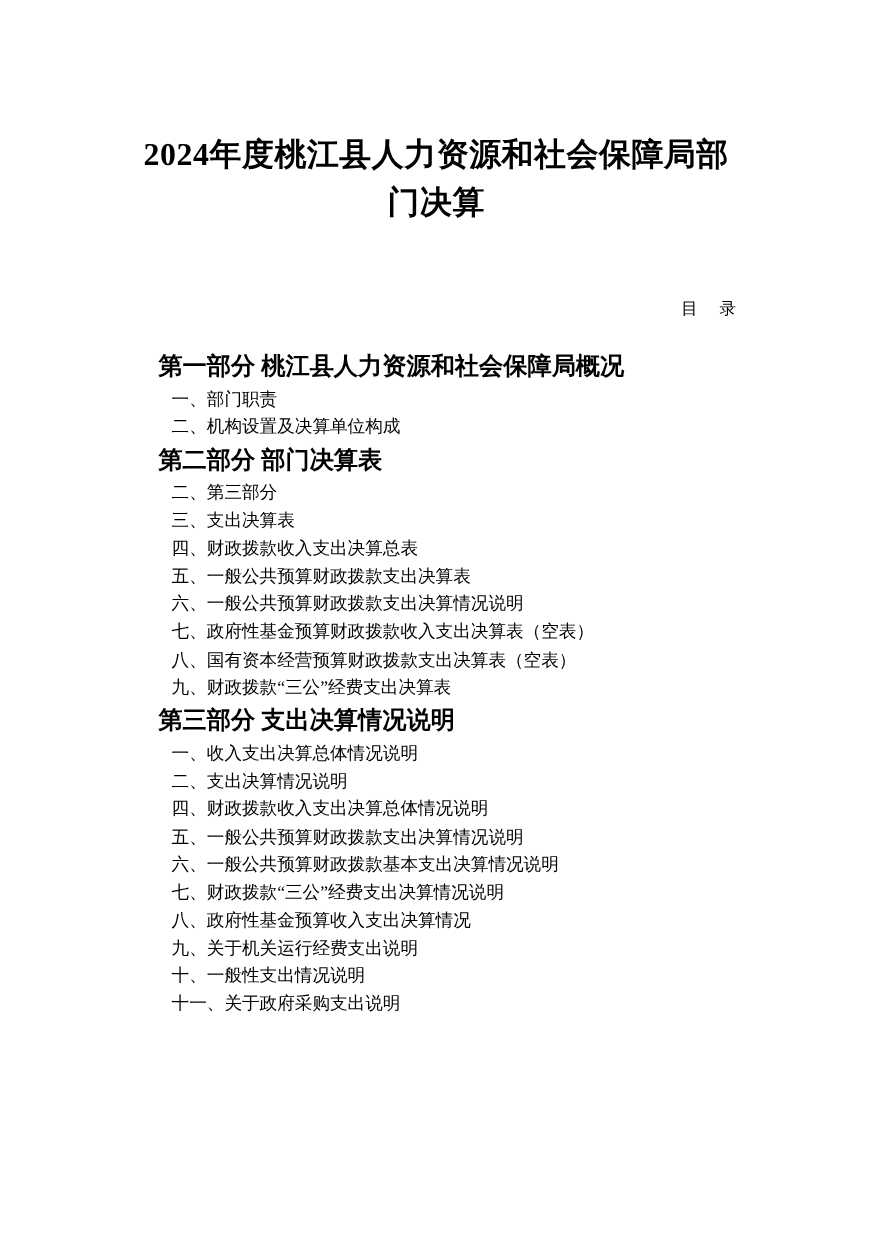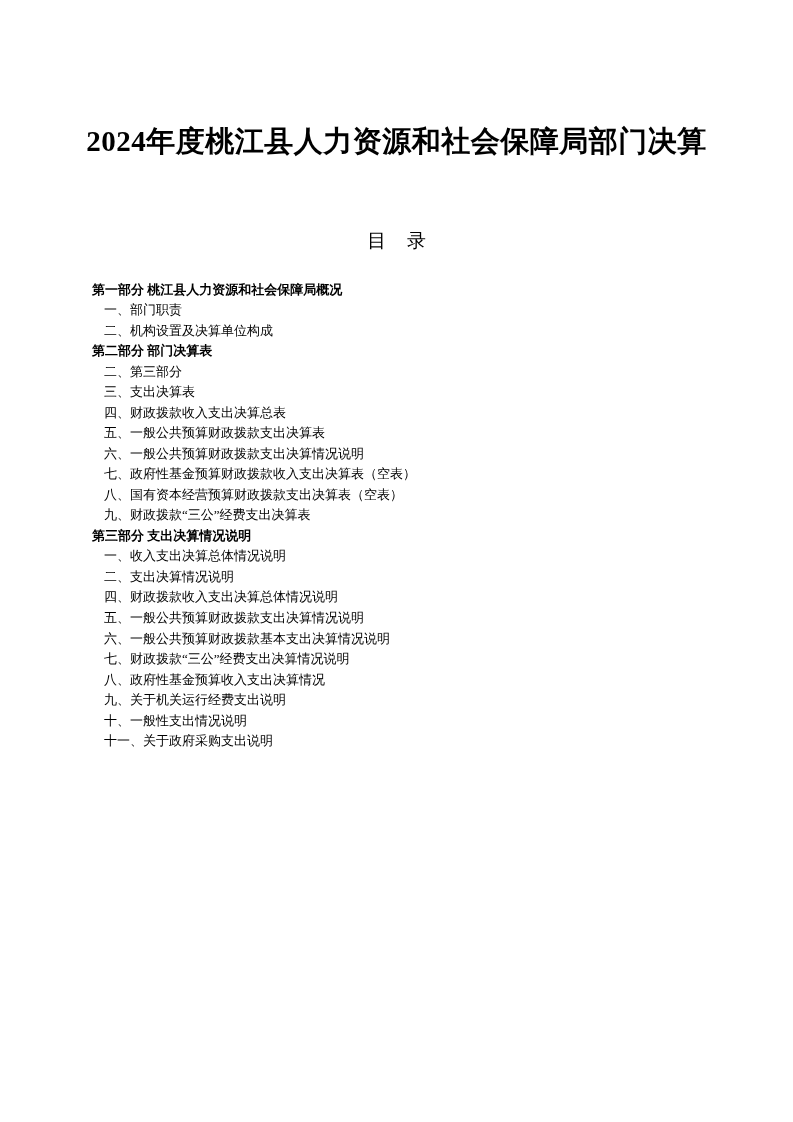--- a/index.html
+++ b/index.html
@@ -12,54 +12,54 @@
     height: 1122px;
     font-family: "Liberation Serif", "DejaVu Serif", serif;
     color: #000000;
     position: relative;
     overflow: hidden;
   }
   .page {
     box-sizing: border-box;
     width: 793px;
     height: 1122px;
-    padding: 0 64px;
+    padding: 0 116px;
     position: relative;
   }
   .doc-title {
     margin: 0;
     padding-top: 120px;
     font-size: 29px;
     font-weight: bold;
     line-height: 1.5;
     text-align: center;
     letter-spacing: 0.5px;
   }
   .toc-heading {
     margin: 0;
     padding-top: 64px;
-    font-size: 19px;
+    font-size: 15px;
     font-weight: normal;
-    text-align: center;
+    text-align: right;
     letter-spacing: 8px;
     text-indent: 8px;
   }
   .toc-list {
     margin: 0;
     padding: 26px 0 0 0;
     list-style: none;
   }
   .toc-section {
-    font-size: 13px;
+    font-size: 22px;
     font-weight: bold;
     line-height: 1.58;
     padding-left: 28px;
   }
   .toc-item {
-    font-size: 13px;
+    font-size: 16px;
     font-weight: normal;
     line-height: 1.58;
     padding-left: 40px;
   }
 </style>
 </head>
 <body>
 
 <div class="page">
   <h1 class="doc-title">2024年度桃江县人力资源和社会保障局部门决算</h1>

